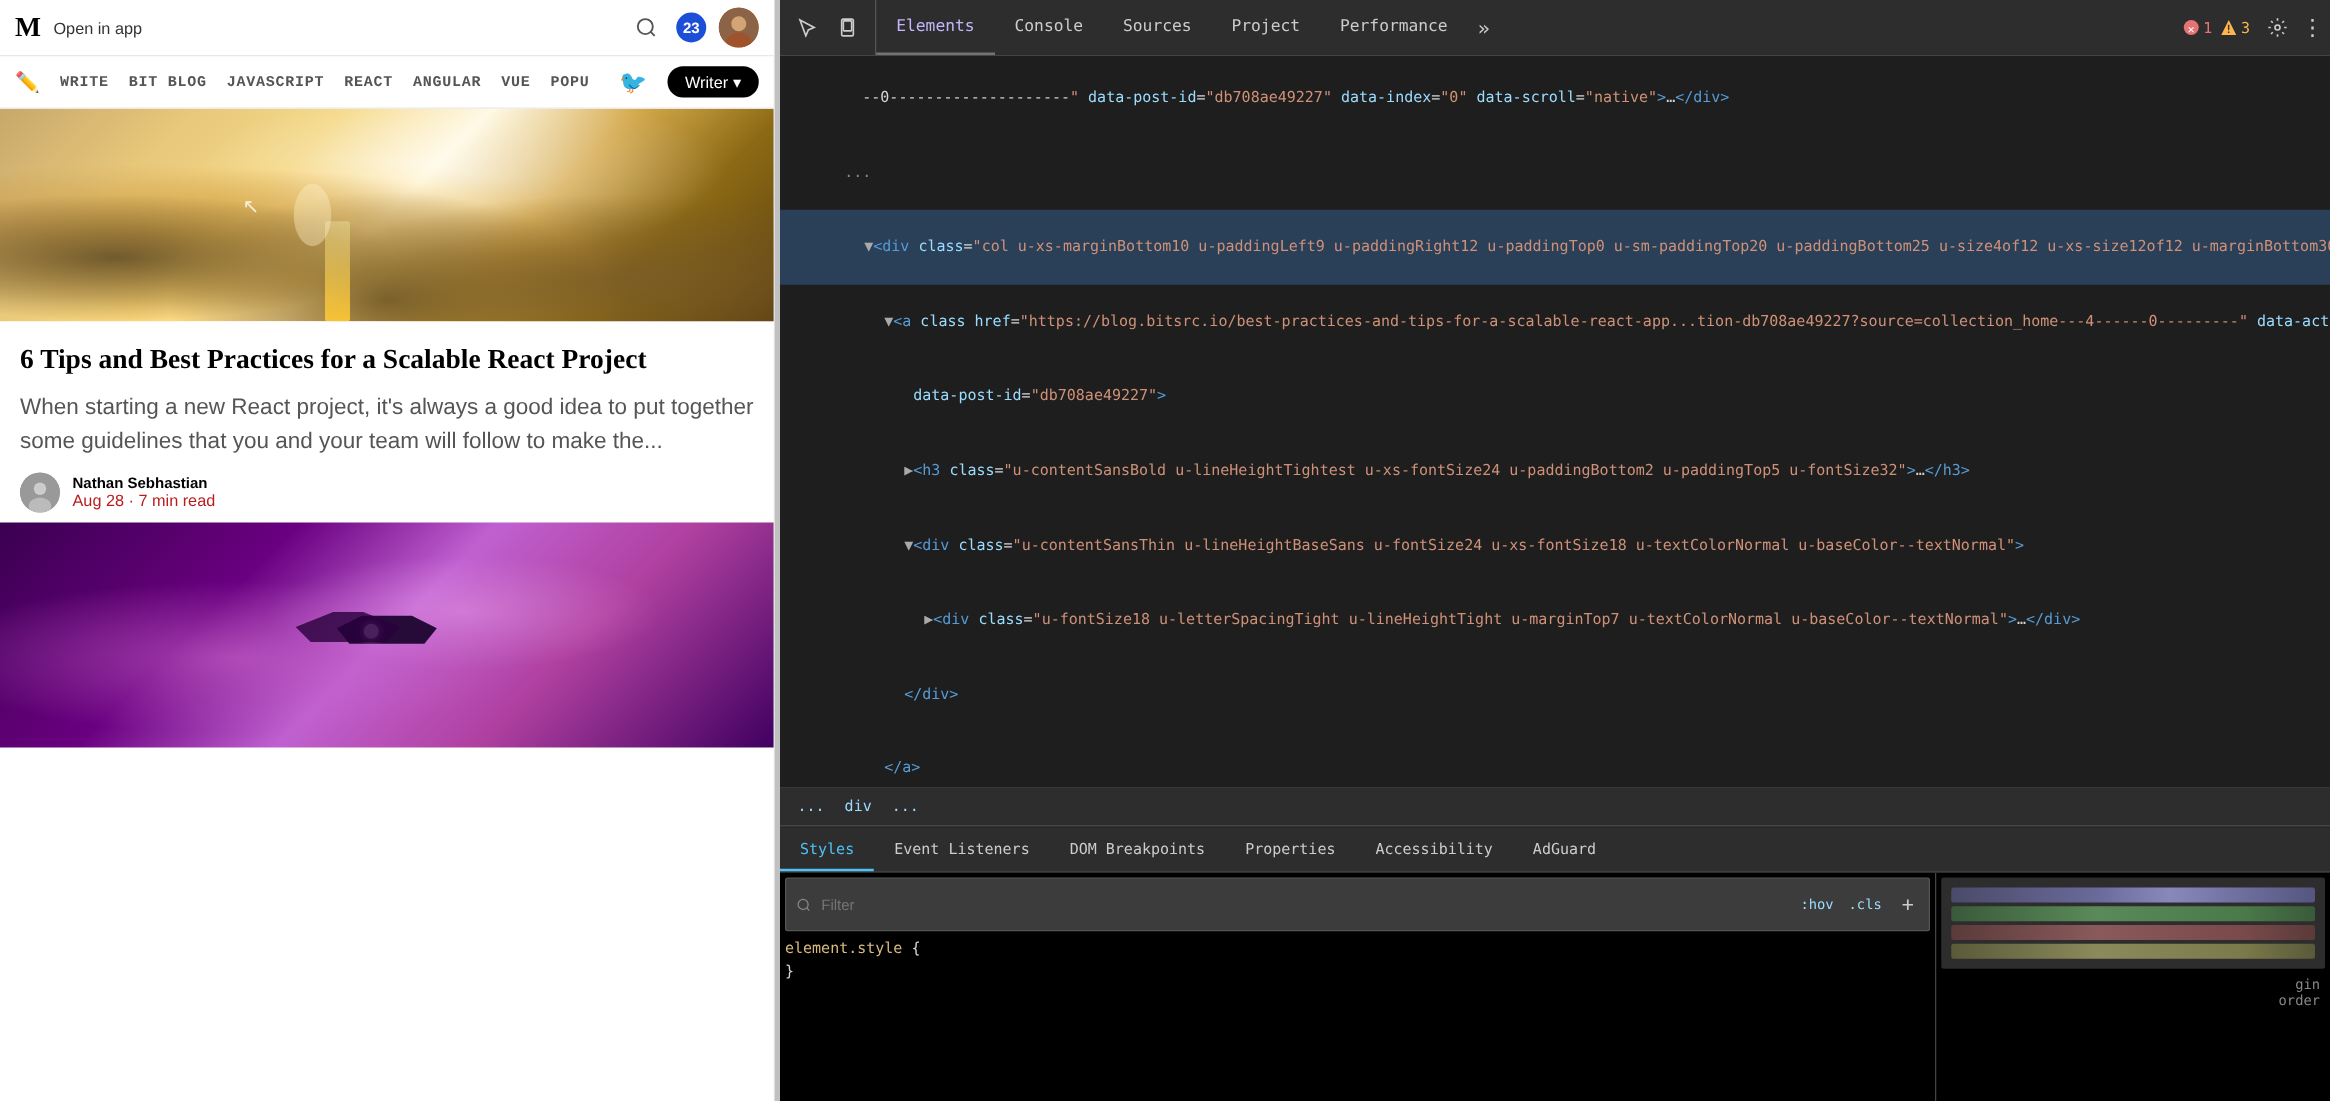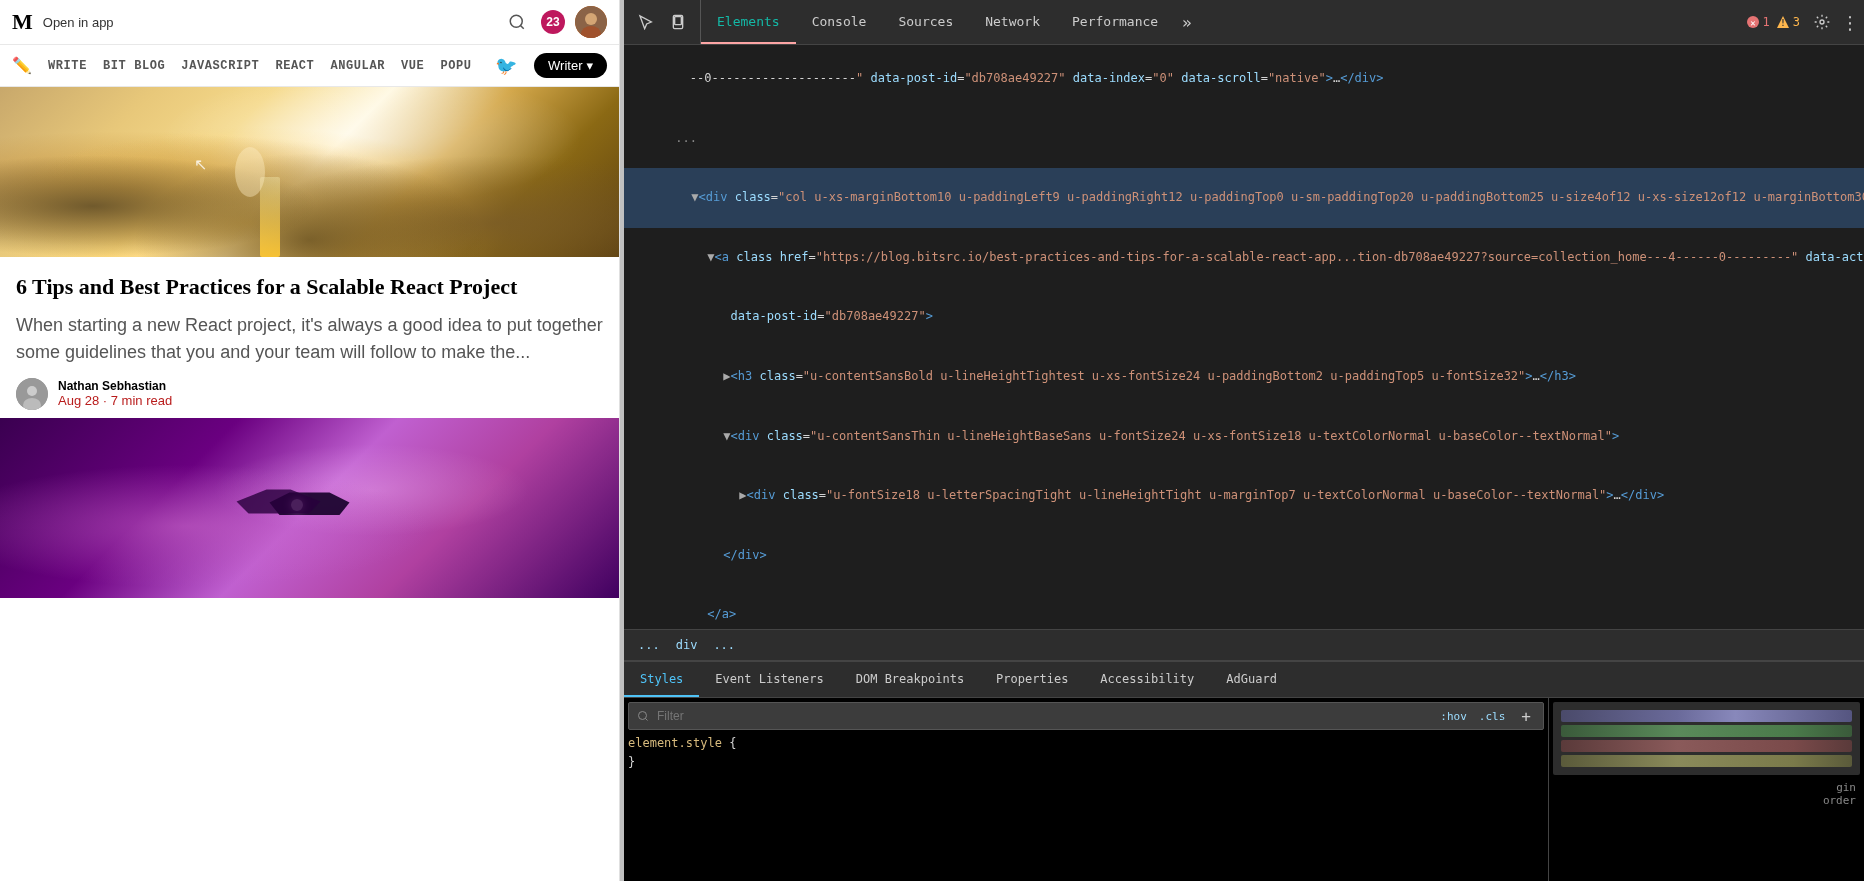--- a/index.html
+++ b/index.html
@@ -37,21 +37,21 @@
       color: #333;
       cursor: pointer;
     }
     .topbar-spacer { flex: 1; }
     .search-icon-btn {
       width: 28px; height: 28px;
       display: flex; align-items: center; justify-content: center;
       cursor: pointer;
     }
     .notif-badge {
-      background: #be185d;
+      background: #1d4ed8;
       color: white;
       border-radius: 50%;
       width: 24px; height: 24px;
       display: flex; align-items: center; justify-content: center;
       font-size: 12px;
       font-weight: bold;
       cursor: pointer;
     }
     .avatar {
       width: 32px; height: 32px;
@@ -270,22 +270,22 @@
       height: 100%;
       display: flex;
       align-items: center;
       font-size: 13px;
       color: #ccc;
       cursor: pointer;
       border-bottom: 2px solid transparent;
       white-space: nowrap;
     }
     .devtools-tab.active {
-      color: #14b8a6;
-      border-bottom: 2px solid #fca5a5;
+      color: #c4b5fd;
+      border-bottom: 2px solid #737373;
     }
     .devtools-more {
       padding: 0 8px;
       color: #ccc;
       cursor: pointer;
       font-size: 16px;
     }
     .devtools-toolbar-spacer { flex: 1; }
     .devtools-errors {
       display: flex;
@@ -410,21 +410,21 @@
       padding: 4px;
     }
     .filter-bar {
       display: flex;
       align-items: center;
       background: #3c3c3c;
       border: 1px solid #555;
       border-radius: 2px;
       padding: 2px 8px;
       margin-bottom: 4px;
-      height: 28px;
+      height: 43px;
       gap: 8px;
     }
     .filter-input {
       background: transparent;
       border: none;
       outline: none;
       color: #d4d4d4;
       font-size: 12px;
       flex: 1;
     }
@@ -558,21 +558,21 @@
         <svg width="16" height="16" viewBox="0 0 24 24" fill="none" stroke="currentColor" stroke-width="2">
           <rect x="5" y="2" width="14" height="20" rx="2"></rect>
             <rect x="7" y="4" width="10" height="12" rx="1"></rect>
         </svg>
       </div>
     </div>
     <div class="devtools-tabs">
       <div class="devtools-tab active">Elements</div>
       <div class="devtools-tab">Console</div>
       <div class="devtools-tab">Sources</div>
-      <div class="devtools-tab">Network</div>
+      <div class="devtools-tab">Project</div>
       <div class="devtools-tab">Performance</div>
       <div class="devtools-more">»</div>
     </div>
     <div class="devtools-toolbar-spacer"></div>
     <div class="devtools-errors">
       <span class="error-badge">
         <svg width="14" height="14" viewBox="0 0 14 14">
             <circle cx="7" cy="7" r="6" fill="#e57373"></circle>
             <text x="7" y="11" text-anchor="middle" fill="white" font-size="9" font-weight="bold">✕</text>
           </svg>

